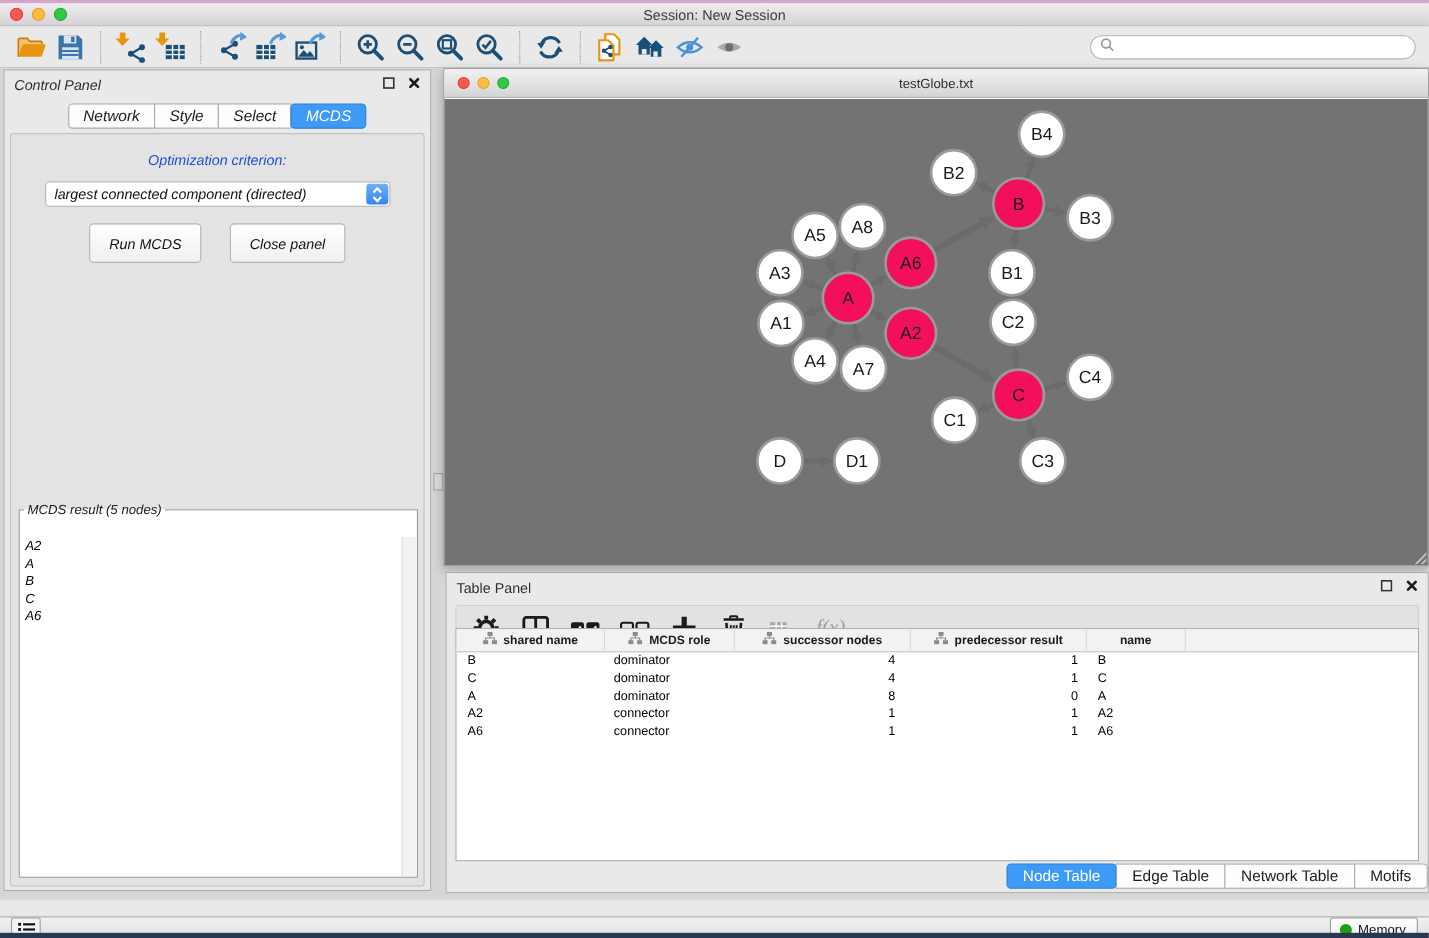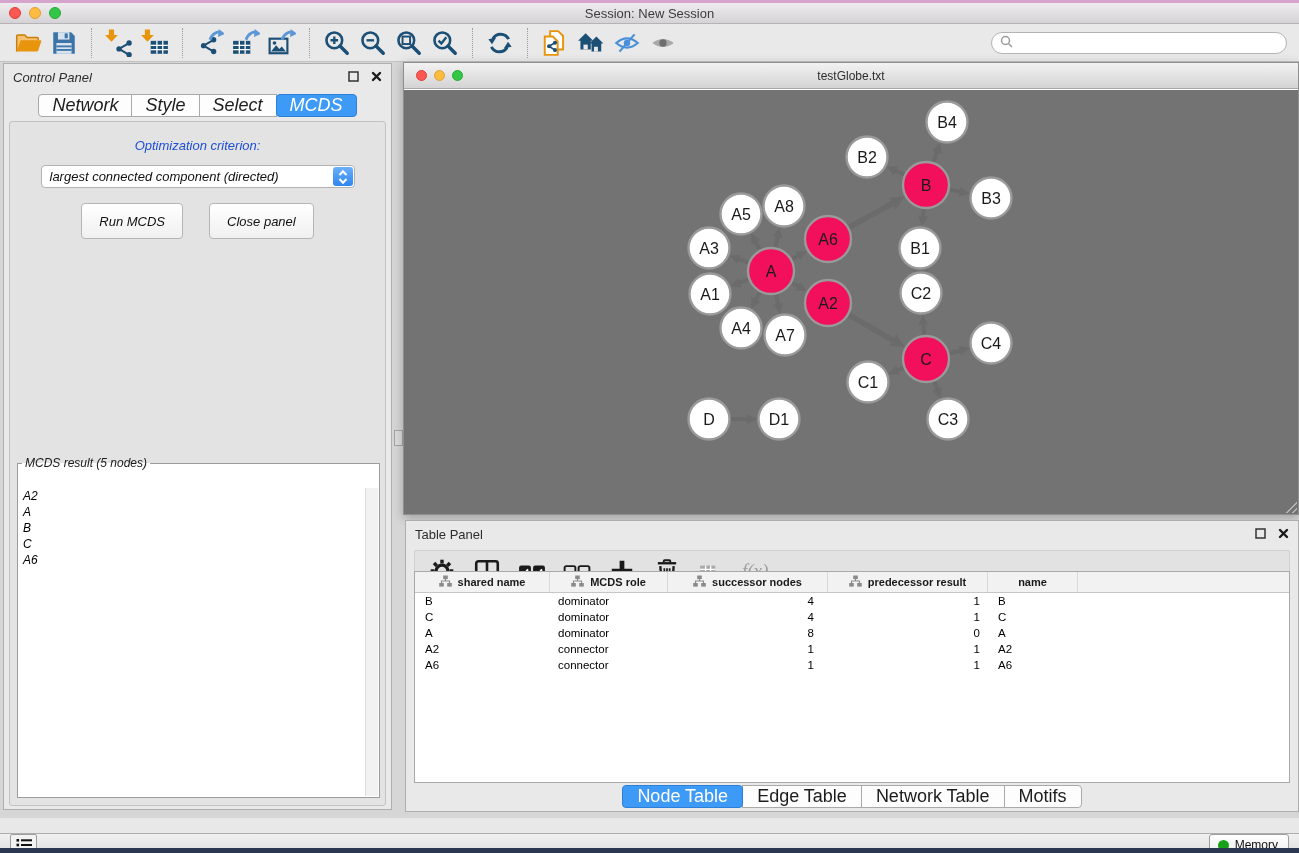--- a/index.html
+++ b/index.html
@@ -30,21 +30,21 @@
   
   .workspace { position:absolute; top:62px; left:0; right:0; bottom:35px; background:#d6d6d6; }
 
   
   .control-panel { position:absolute; left:3px; top:1px; width:389px; height:747px;
     background:#e9e9e9; border:1px solid #aeaeae;font-style:italic; }
   .panel-header { height:26px; display:flex; align-items:center; padding:0 9px; }
   .panel-title { font-size:13px; color:#2d2d2d; }
   .panel-header-icons { margin-left:auto; display:flex; align-items:center; gap:12px; }
   .cp-tabs { display:flex; justify-content:center; margin-top:4px; position:relative; z-index:2; }
-  .seg-tab { background:#fdfdfd; border:1px solid #a9a9a9; padding:2px 13px; font-size:18px; color:#1c1c1c;
+  .seg-tab { background:#fdfdfd; border:1px solid #a9a9a9; padding:2px 13px; font-size:14px; color:#1c1c1c;
     margin-left:-1px; line-height:17px; }
   .seg-tab:first-child { border-top-left-radius:4px; border-bottom-left-radius:4px; margin-left:0; }
   .seg-tab:last-child { border-top-right-radius:4px; border-bottom-right-radius:4px; }
   .seg-tab.active { background:#3e9af7; border-color:#2e7fd8; color:#fff; border-radius:4px; position:relative; }
   .cp-body { position:absolute; left:5px; right:5px; top:57px; bottom:3px; background:#e3e3e3;
     border:1px solid #c2c2c2; border-radius:3px; }
   .opt-label { text-align:center; margin-top:16px; font-size:13px; color:#1d4ed8; }
   .dropdown { position:relative; width:314px; height:23px; margin:12px auto 10px auto; background:#fff;
     border:1px solid #b2b2b2; border-radius:4px; display:flex; align-items:center; }
   .dropdown .dd-value { font-size:13px; color:#111; padding-left:8px; }
@@ -81,21 +81,21 @@
     display:flex; align-items:center; gap:15px; padding:0 12px; }
   .ttbtn { width:30px; height:30px; display:flex; align-items:center; justify-content:center; }
   .fx-label { font-family:"Liberation Serif", serif; font-style:italic; font-size:19px; color:#9b9b9b; }
   .table-box { position:absolute; left:8px; right:8px; top:50px; bottom:28px; background:#fff; border:1px solid #a9a9a9; overflow:hidden; }
   .thead { display:flex; height:21px; background:#f2f2f2; border-bottom:1px solid #c6c6c6; }
   .th { display:flex; align-items:center; justify-content:center; gap:6px; border-right:1px solid #d8d8d8;
     font-size:11px; font-weight:bold; color:#1a1a1a; }
   .th.filler { flex:1; border-right:none; }
   .tr { display:flex; height:16px; }
   .td { font-size:11.5px; color:#000; line-height:16px; white-space:nowrap; overflow:hidden; }
-  .tp-tabs { position:absolute; left:0; right:0; bottom:3px; display:flex; justify-content:center; }
+  .tp-tabs { position:absolute; left:0; right:0; bottom:3px; display:flex; justify-content:flex-end; }
   .tp-tabs .seg-tab { padding:2px 14px; }
 
   
   .statusbar { position:absolute; left:0; right:0; bottom:5px; height:15px; background:linear-gradient(#f1f1f1,#e4e4e4);
     border-top:1px solid #aeaeae; display:flex; align-items:flex-start; padding:0 10px; }
   .list-btn { width:27px; height:22px; border:1px solid #9e9e9e; background:#f3f3f3; border-radius:2px;
     display:flex; align-items:center; justify-content:center; }
   .memory-btn { margin-left:auto; height:22px; border:1px solid #9e9e9e; border-radius:3px;
     background:linear-gradient(#ffffff,#ededed); display:flex; align-items:center; gap:6px; padding:0 10px 0 8px;
     font-size:12px; color:#111; }

